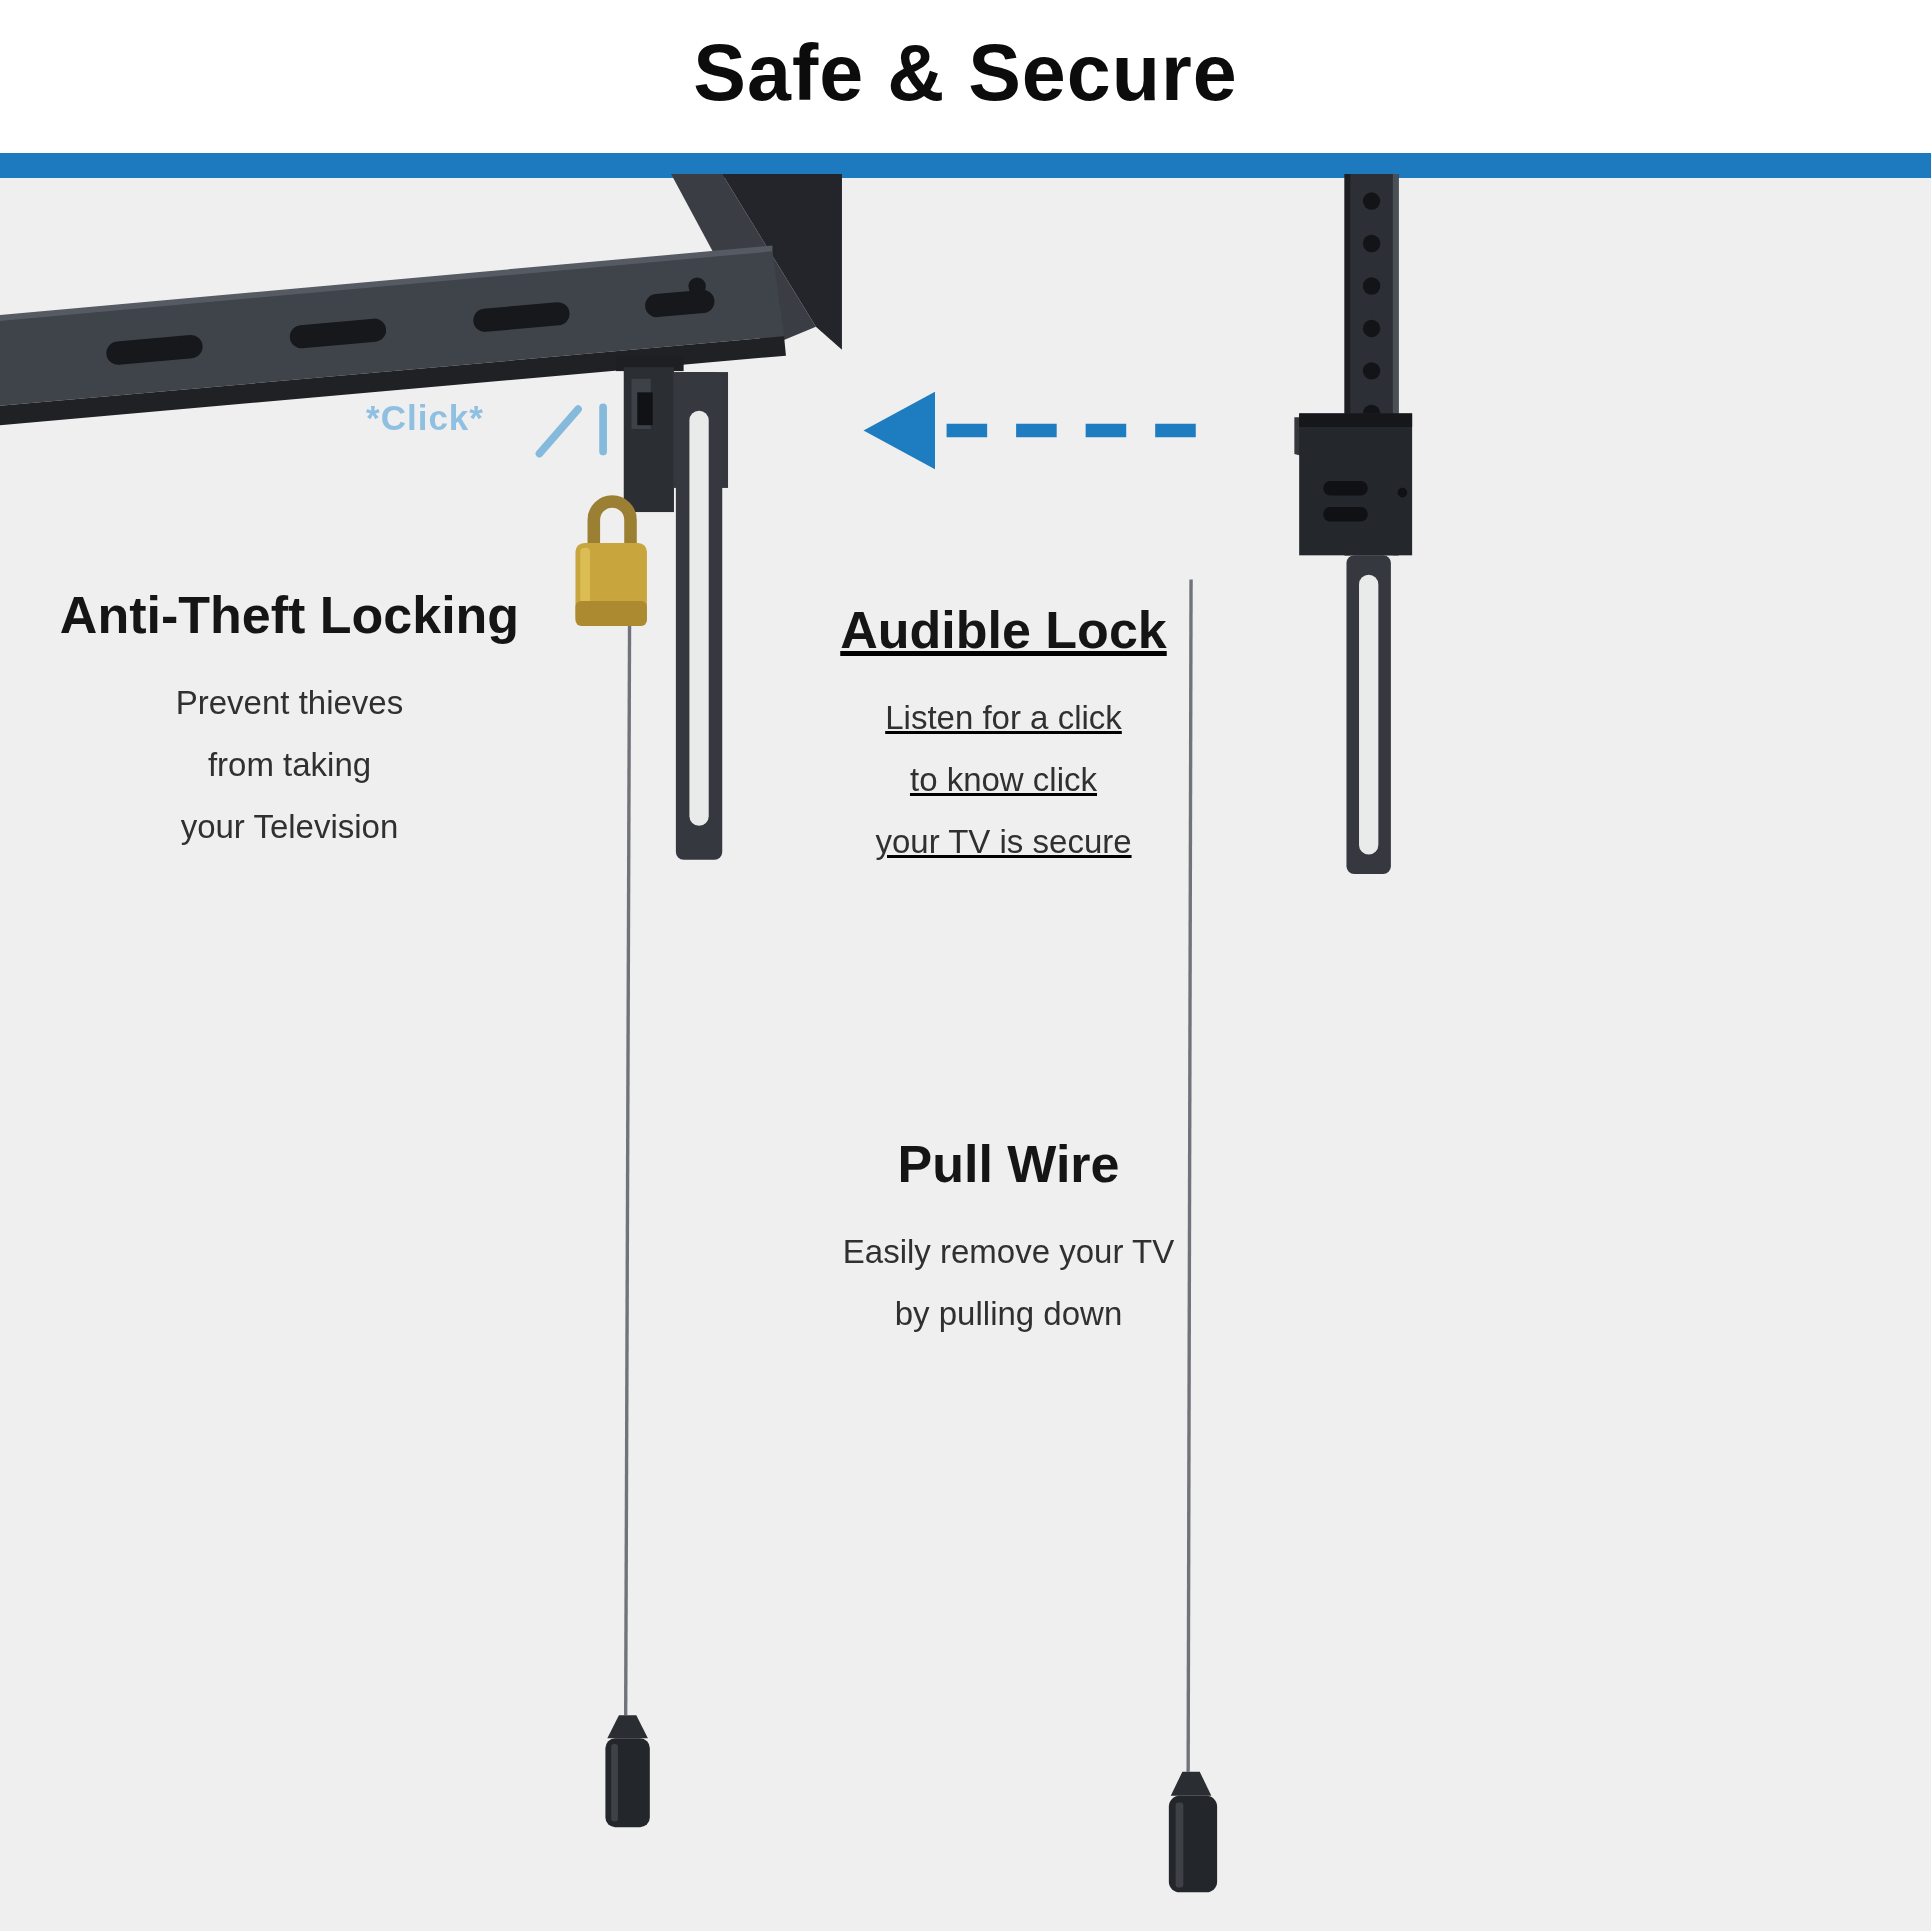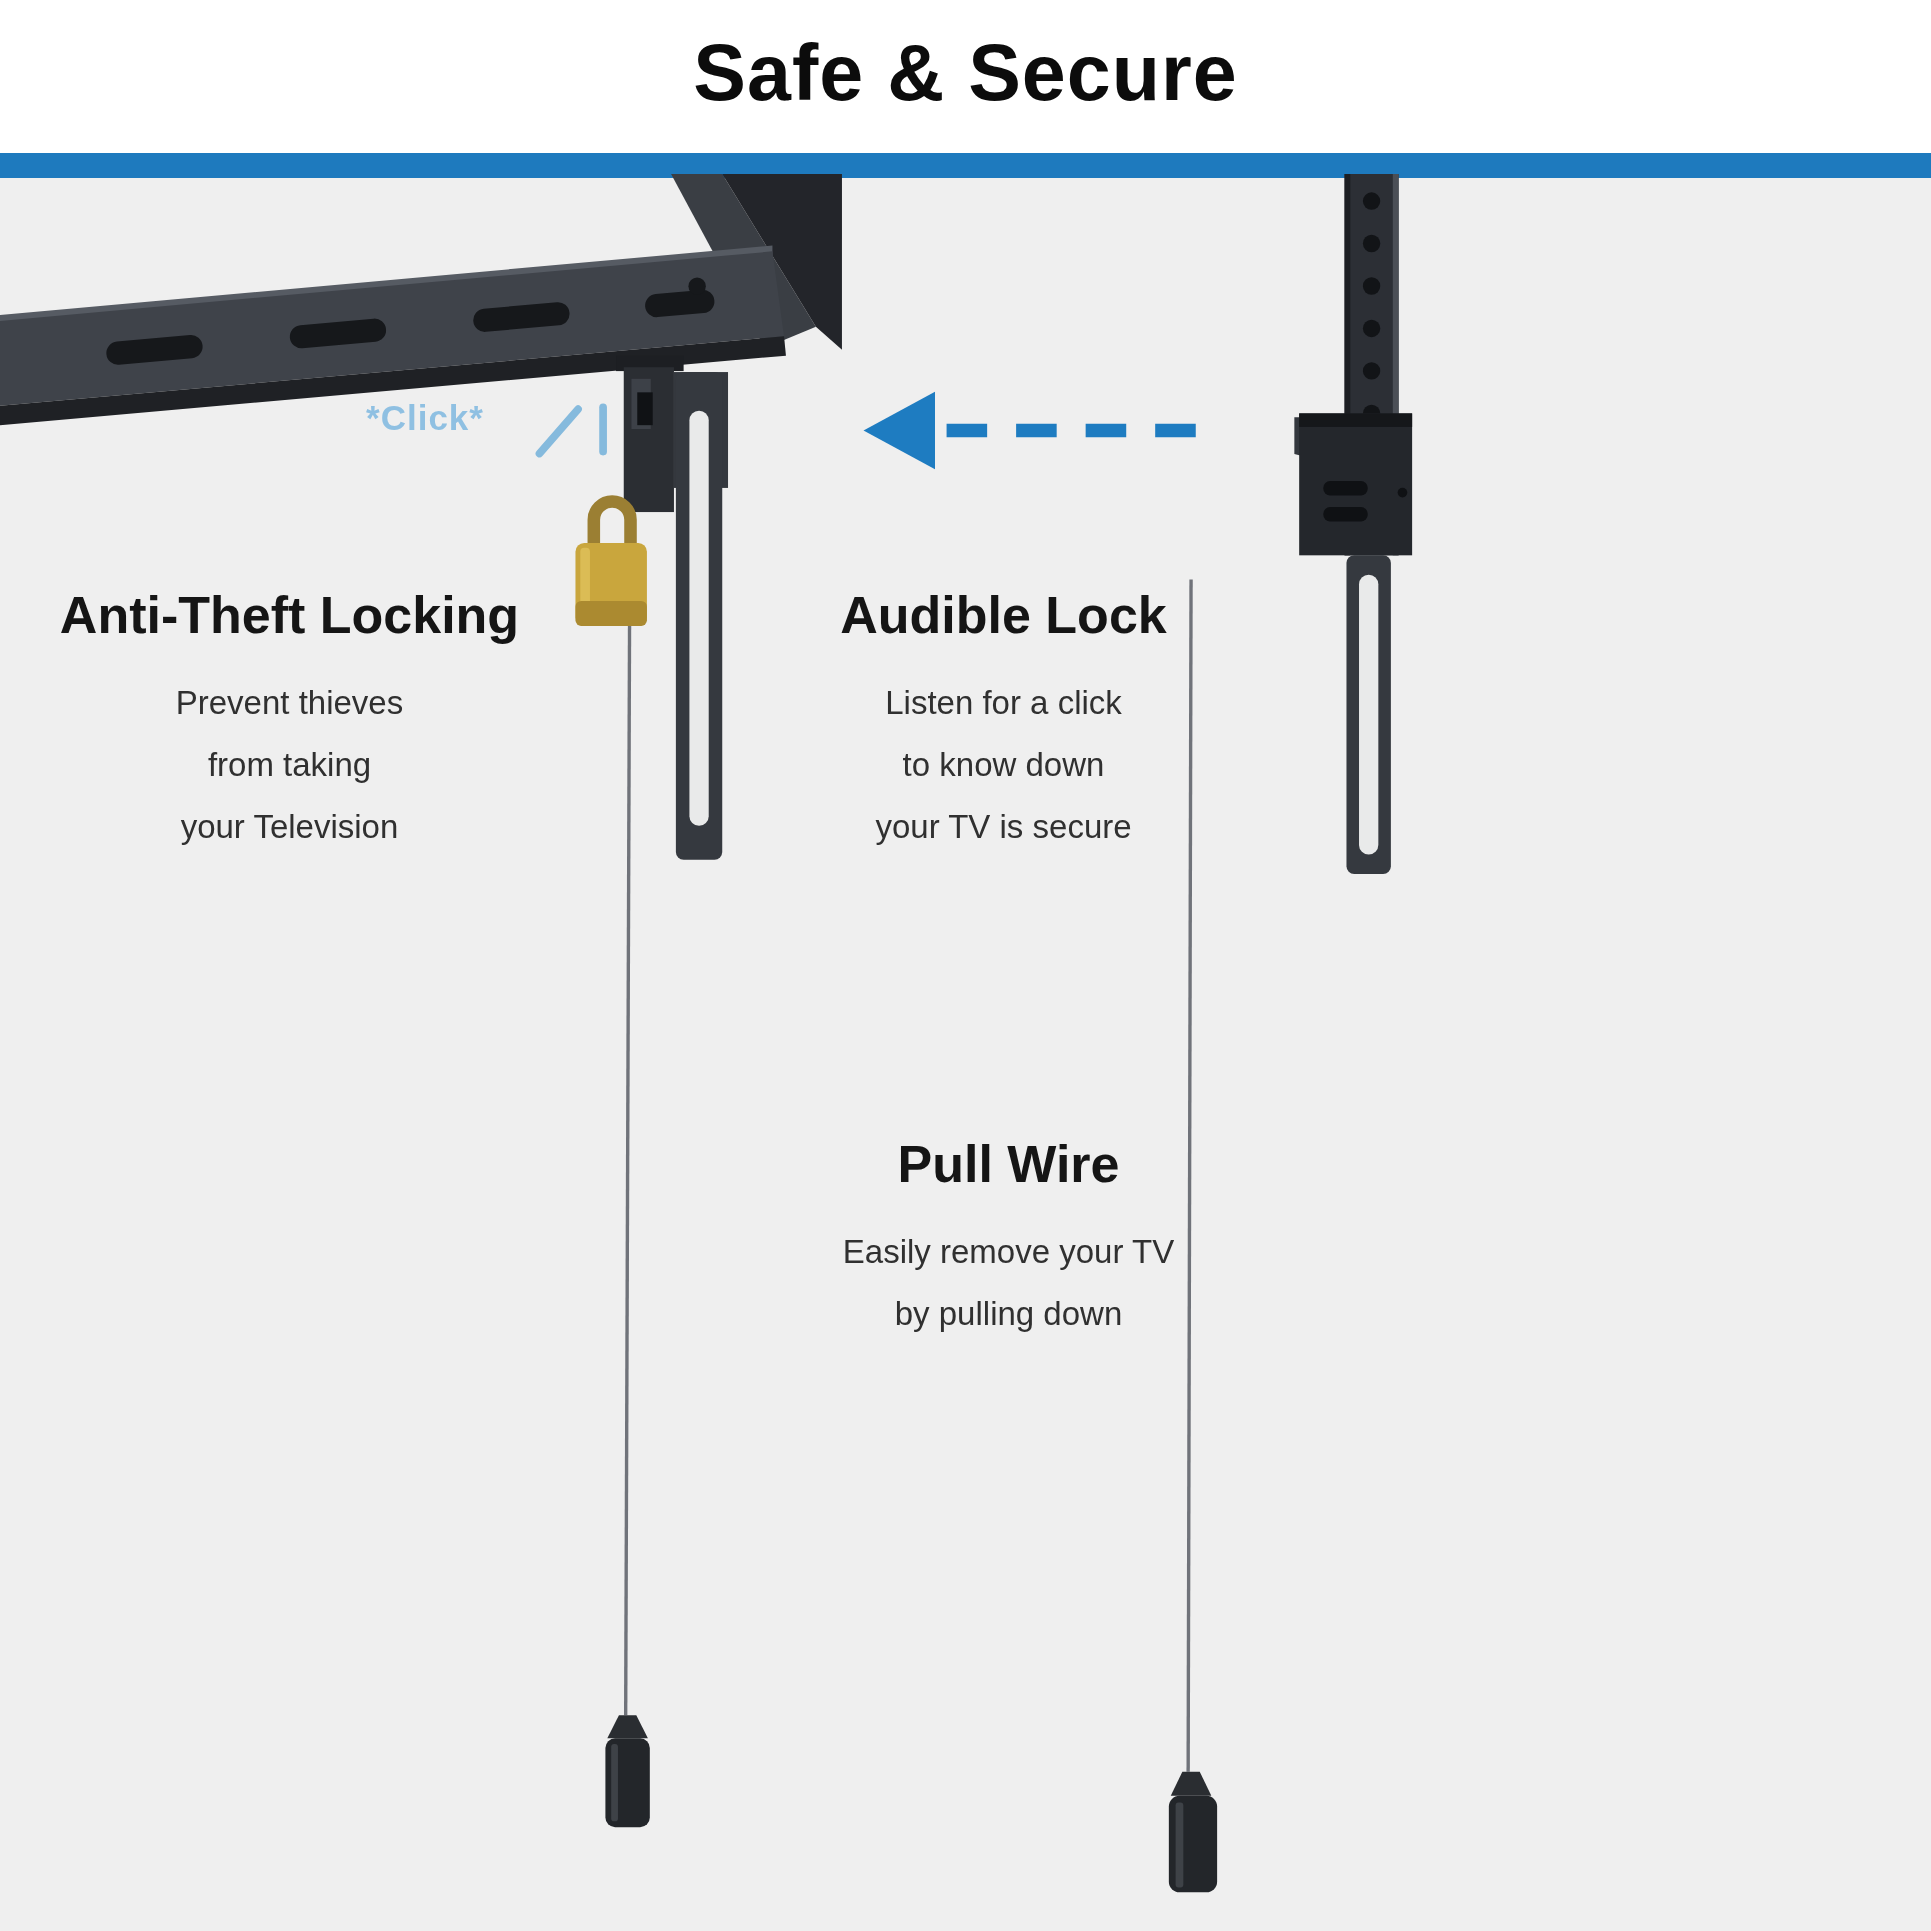--- a/index.html
+++ b/index.html
@@ -137,25 +137,25 @@
 
   <div class="feature" style="top:585px;left:0;width:579px;">
     <div class="f-title">Anti-Theft Locking</div>
     <div>
       <span class="f-line">Prevent thieves</span>
       <span class="f-line">from taking</span>
       <span class="f-line">your Television</span>
     </div>
   </div>
 
-  <div class="feature" style="top:585px;left:714px;width:579px;">
+  <div class="feature" style="top:600px;left:714px;width:579px;text-decoration:underline;">
     <div class="f-title">Audible Lock</div>
     <div>
       <span class="f-line">Listen for a click</span>
-      <span class="f-line">to know down</span>
+      <span class="f-line">to know click</span>
       <span class="f-line">your TV is secure</span>
     </div>
   </div>
 
   <div class="feature" style="top:1134px;left:719px;width:579px;">
     <div class="f-title">Pull Wire</div>
     <div>
       <span class="f-line">Easily remove your TV</span>
       <span class="f-line">by pulling down</span>
     </div>

